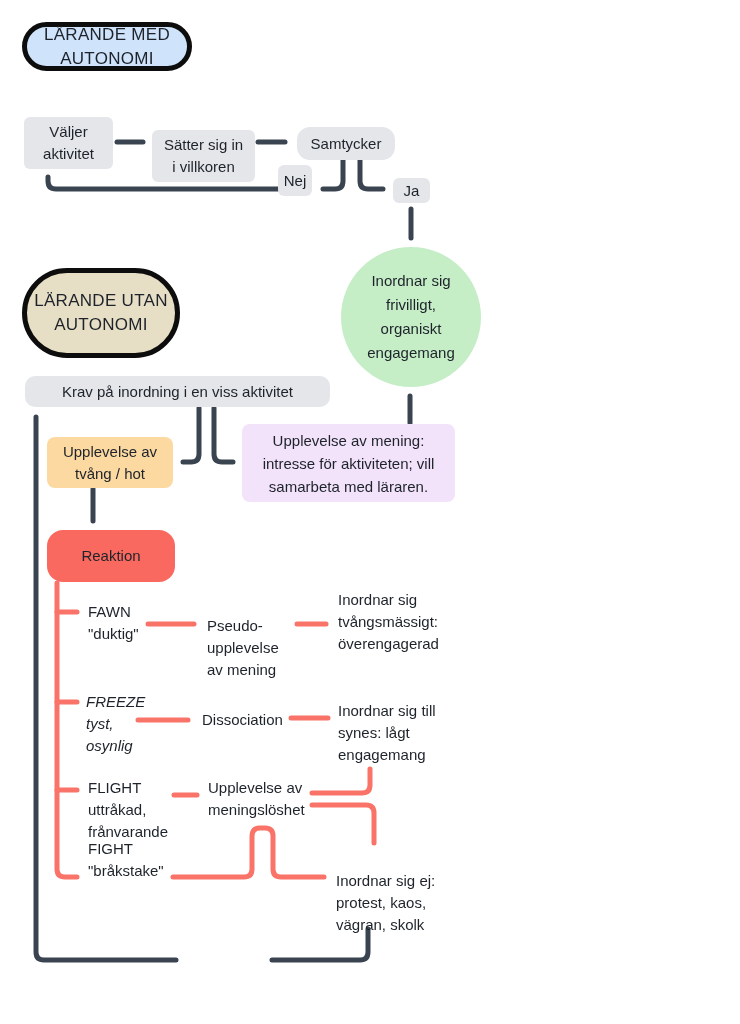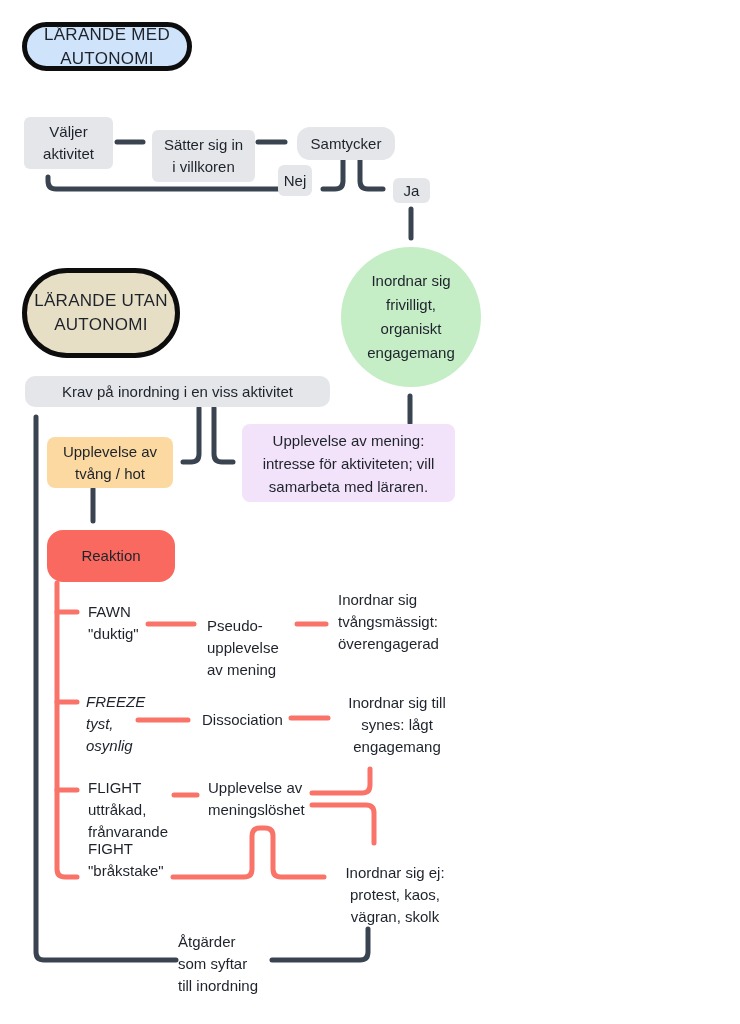--- a/index.html
+++ b/index.html
@@ -29,21 +29,21 @@
   .pill-blue{background:var(--pill_blue,#cfe3fb);border-radius:40px;}
   .pill-tan{background:var(--pill_tan,#e7dfc5);border-radius:48px;}
   .circle{
     display:flex;align-items:center;justify-content:center;text-align:center;
     border-radius:50%;background:var(--circle_green,#c5eec7);line-height:24px;
   }
   .orange{background:var(--box_orange,#fbd9a1);border-radius:8px;}
   .purple{background:var(--box_purple,#f2e2fa);border-radius:8px;line-height:23px;}
   .redbox{background:var(--box_red,#f9695f);border-radius:16px;}
   .label{position:absolute;white-space:pre-line;font-size:15px;line-height:22px;}
-  .center{text-align:center;}
+  .center{margin-top:8px;}
 </style>
 </head>
 <body>
 
 <div class="canvas">
 
   <svg class="wires" width="740" height="1024" viewBox="0 0 740 1024">
     <defs>
       <marker id="mDark" viewBox="0 0 10 10" refX="7" refY="5" markerWidth="3.2" markerHeight="3.2" orient="auto" markerUnits="strokeWidth">
         <path d="M0,0 L10,5 L0,10 z" fill="#3a4450"></path>
@@ -127,17 +127,14 @@
 frånvarande</div>
   <div class="label" style="left:208px;top:777px;">Upplevelse av
 meningslöshet</div>
 
   <div class="label" style="left:88px;top:838px;">FIGHT
 "bråkstake"</div>
   <div class="label center" style="left:336px;top:862px;width:118px;">Inordnar sig ej:
 protest, kaos,
 vägran, skolk</div>
 
-  <div class="label" style="left:178px;top:931px;">Åtgärder
-som syftar
-till inordning</div>
 
 </div>
 
 </body></html>

